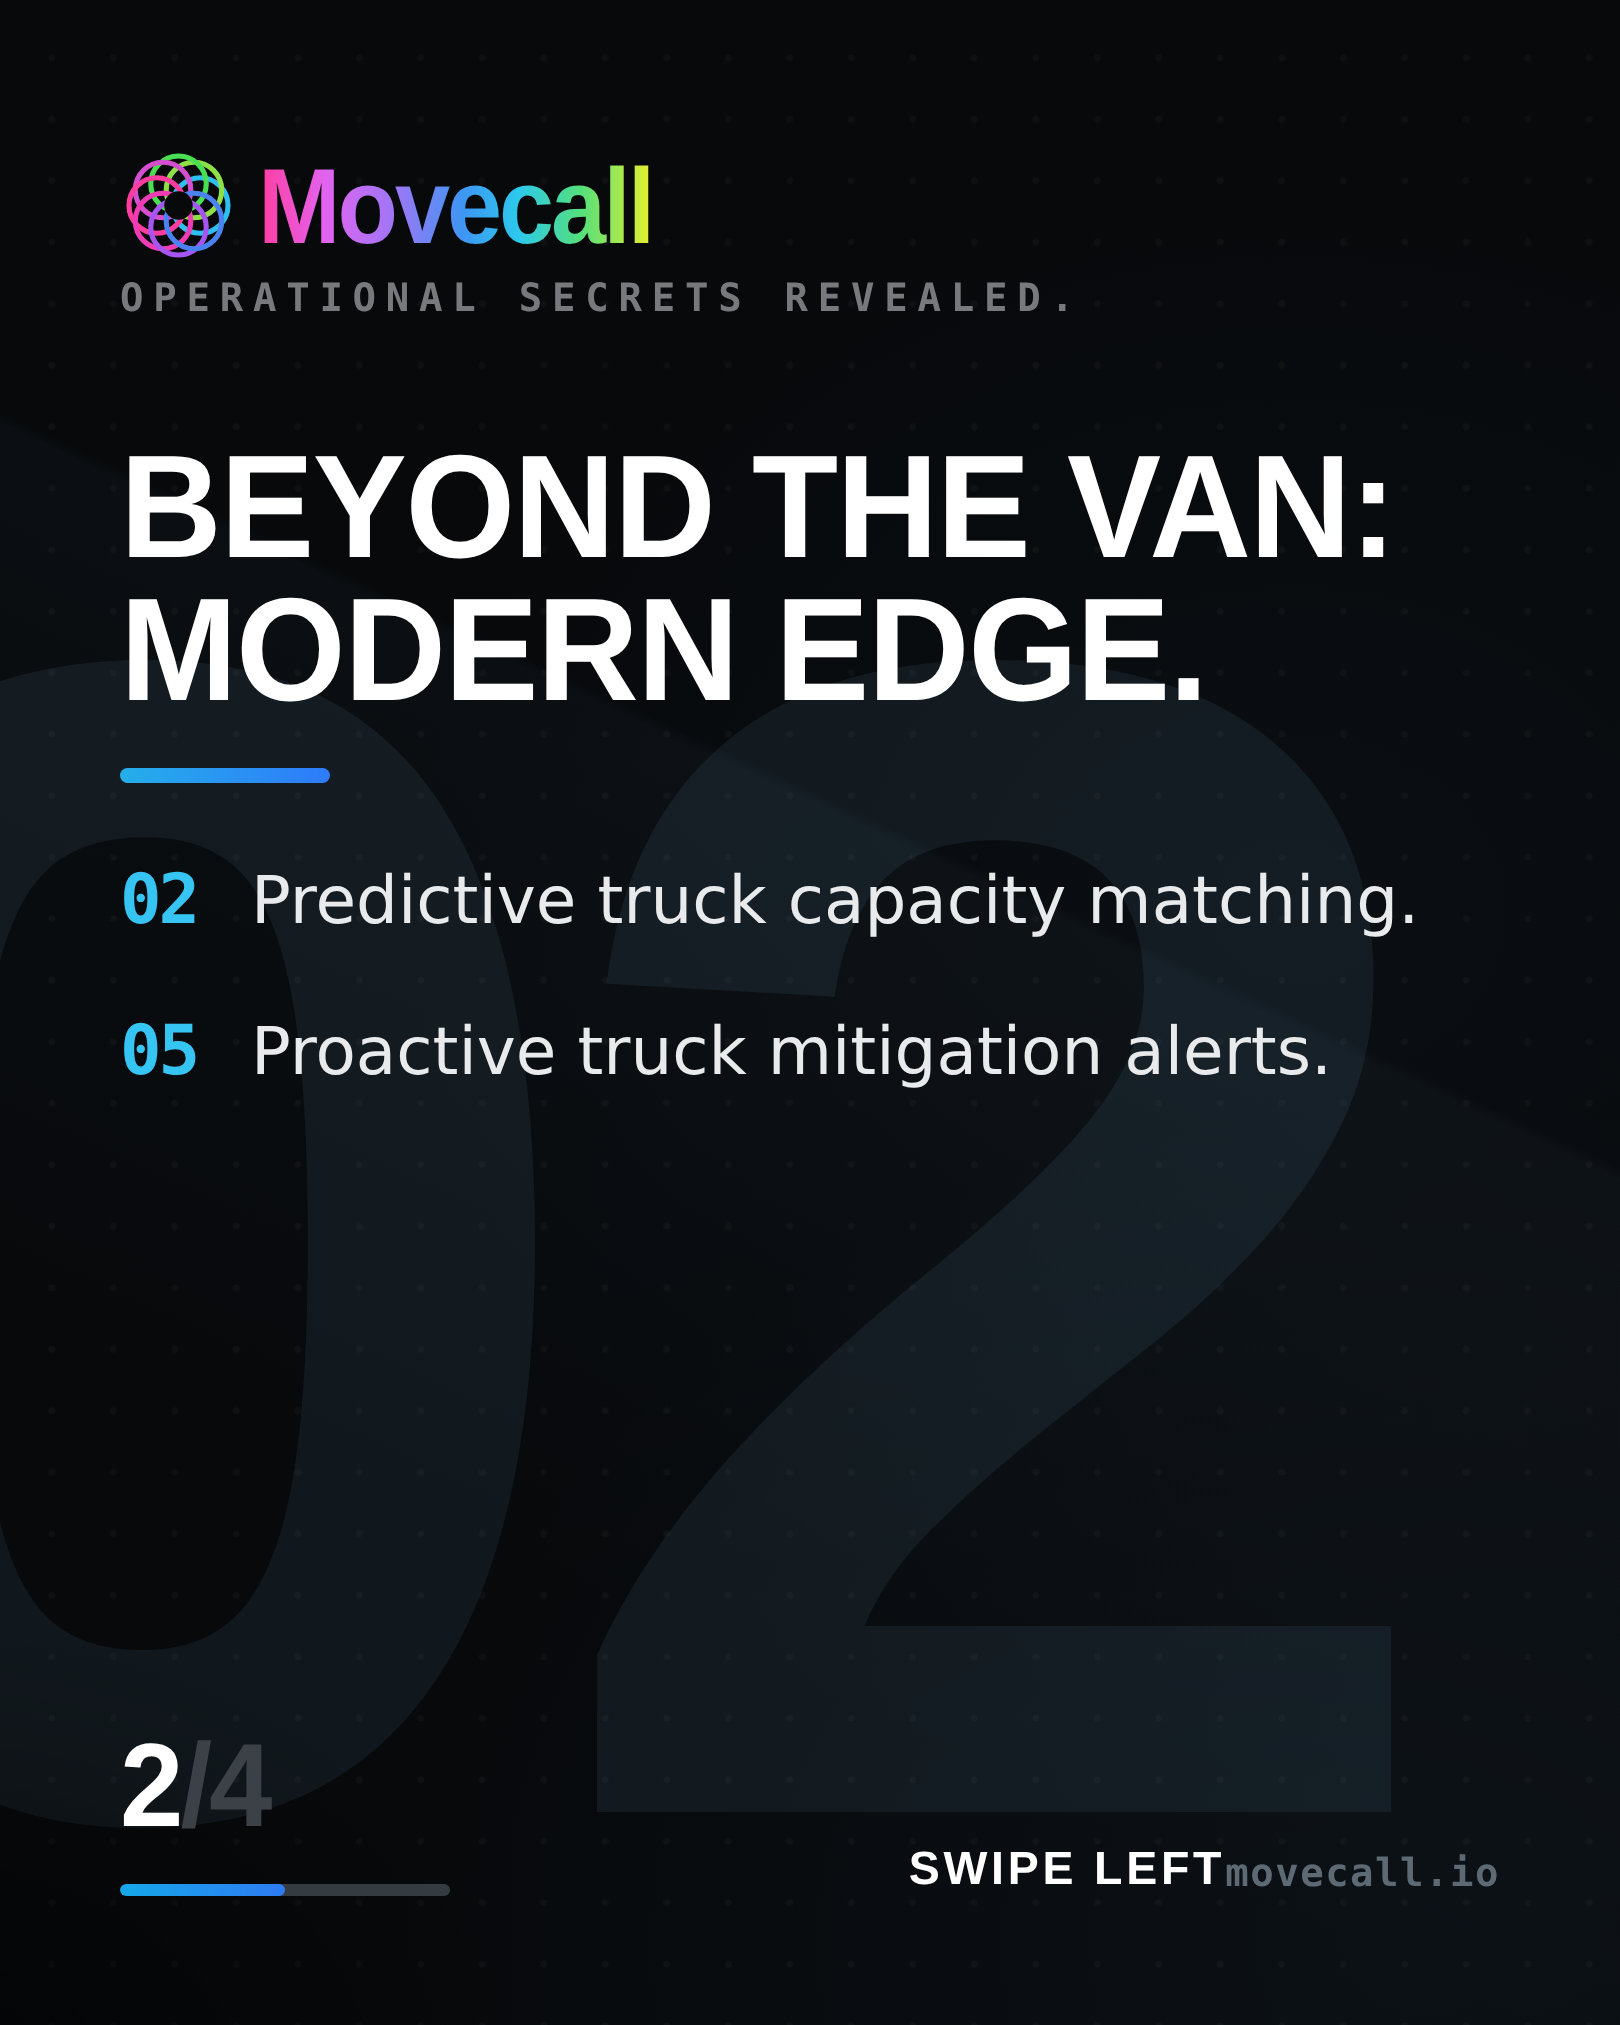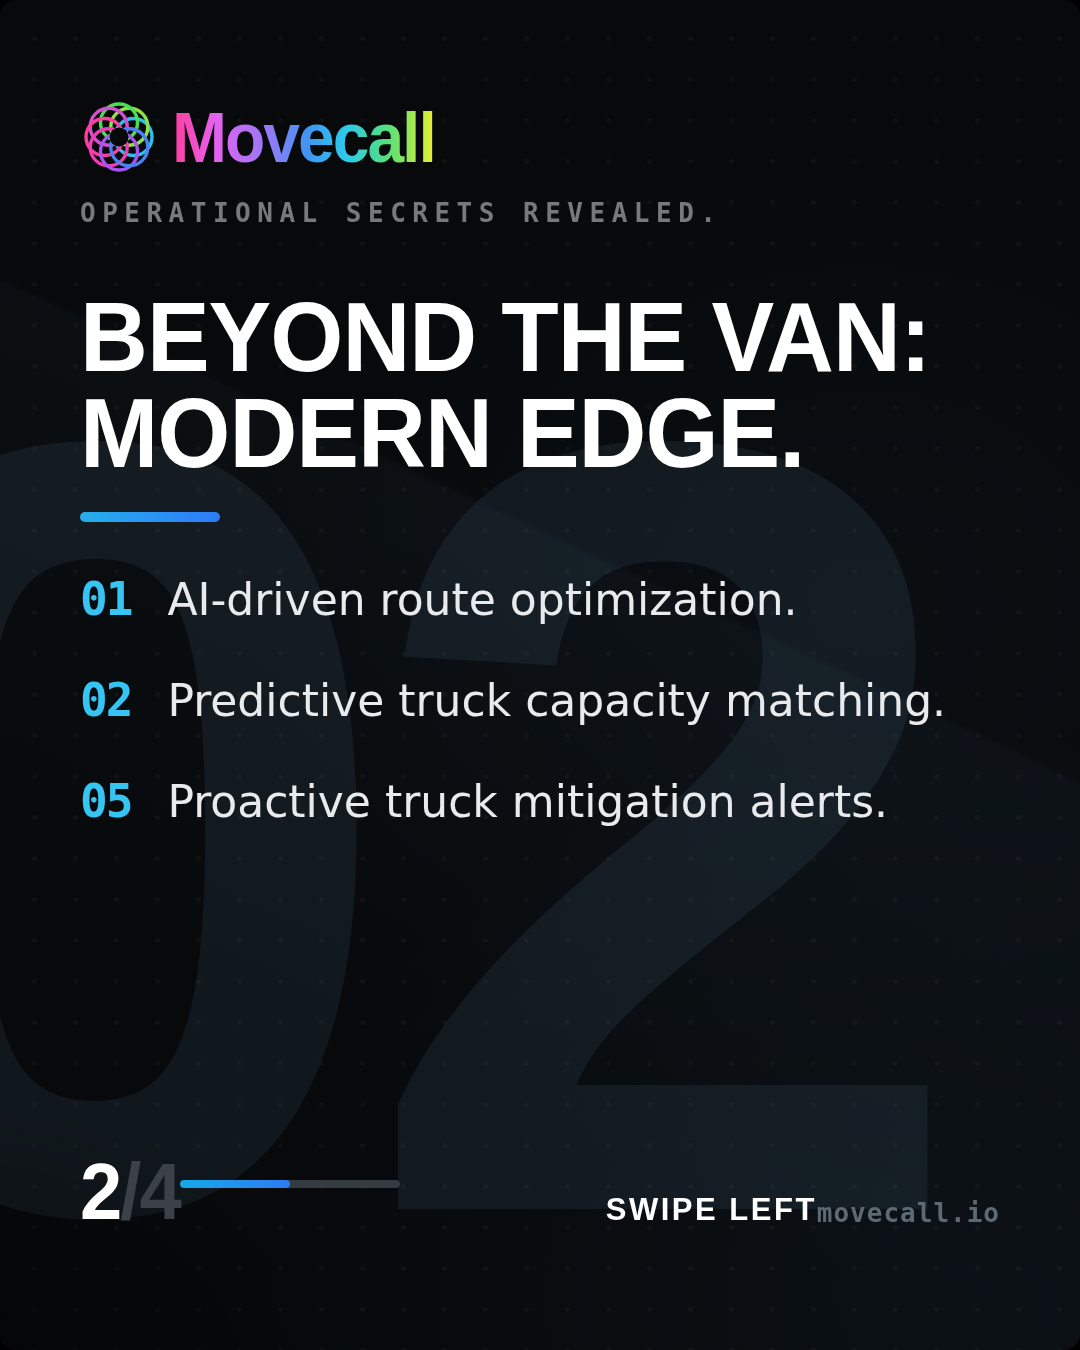--- a/index.html
+++ b/index.html
@@ -6,21 +6,20 @@
   .canvas{
     position:relative;
     width:1080px;height:1350px;
     overflow:hidden;
     background-color:#07090b;
     background-image:
       radial-gradient(circle, rgba(190,180,150,0.045) 2px, transparent 2.6px);
     background-size:41px 41px;
     background-position:14px 18px;
     font-family:"Liberation Sans", sans-serif;
-    border-radius:16px;
   }
   
   .watermark{
     position:absolute;
     left:-210px; top:278px;
     font-family:"Liberation Sans", sans-serif;
     font-weight:bold;
     font-size:1100px;
     line-height:1;
     letter-spacing:-42px;
@@ -50,21 +49,21 @@
     letter-spacing:-2px;
     line-height:1;
     background:linear-gradient(90deg,#ff3da0 0%,#e263ef 17%,#9c77f6 35%,#3e96f3 52%,#2cc9ec 66%,#55e07a 82%,#e8ef2e 100%);
     -webkit-background-clip:text;
     background-clip:text;
     color:transparent;
     transform:scaleY(1.08);
     transform-origin:left center;
   }
   .tagline{
-    margin-top:22px;
+    margin-top:8px;
     font-family:"DejaVu Sans Mono", monospace;
     font-weight:bold;
     font-size:26px;
     letter-spacing:6.5px;
     color:#77797c;
   }
 
   
   .headline{
     position:absolute; left:80px; top:290px; right:40px;
@@ -103,21 +102,21 @@
   }
   .point-text{
     font-family:"DejaVu Sans", sans-serif;
     font-size:44px;
     color:#e8eaec;
     white-space:nowrap;
   }
 
   
   .footer{position:absolute; left:80px; right:80px; top:1152px; display:flex; justify-content:space-between;}
-  .pager{display:flex; flex-direction:row;}
+  .pager{display:flex; flex-direction:column;}
   .page-count{
     font-weight:bold;
     font-size:76px;
     line-height:1;
     letter-spacing:-2px;
     transform:scaleY(1.04);
     transform-origin:left top;
   }
   .page-count .cur{color:#ffffff;}
   .page-count .rest{color:#3b4147;}
@@ -179,24 +178,20 @@
     </div>
 
     <h1 class="headline">
       <span>BEYOND THE VAN:</span>
       <span>MODERN EDGE.</span>
     </h1>
     <div class="accent-rule"></div>
 
     <ul class="points">
       <li>
-        <span class="point-num">01</span>
-        <span class="point-text">AI-driven route optimization.</span>
-      </li>
-      <li>
         <span class="point-num">02</span>
         <span class="point-text">Predictive truck capacity matching.</span>
       </li>
       <li>
         <span class="point-num">05</span>
         <span class="point-text">Proactive truck mitigation alerts.</span>
       </li>
     </ul>
 
     <div class="footer">

